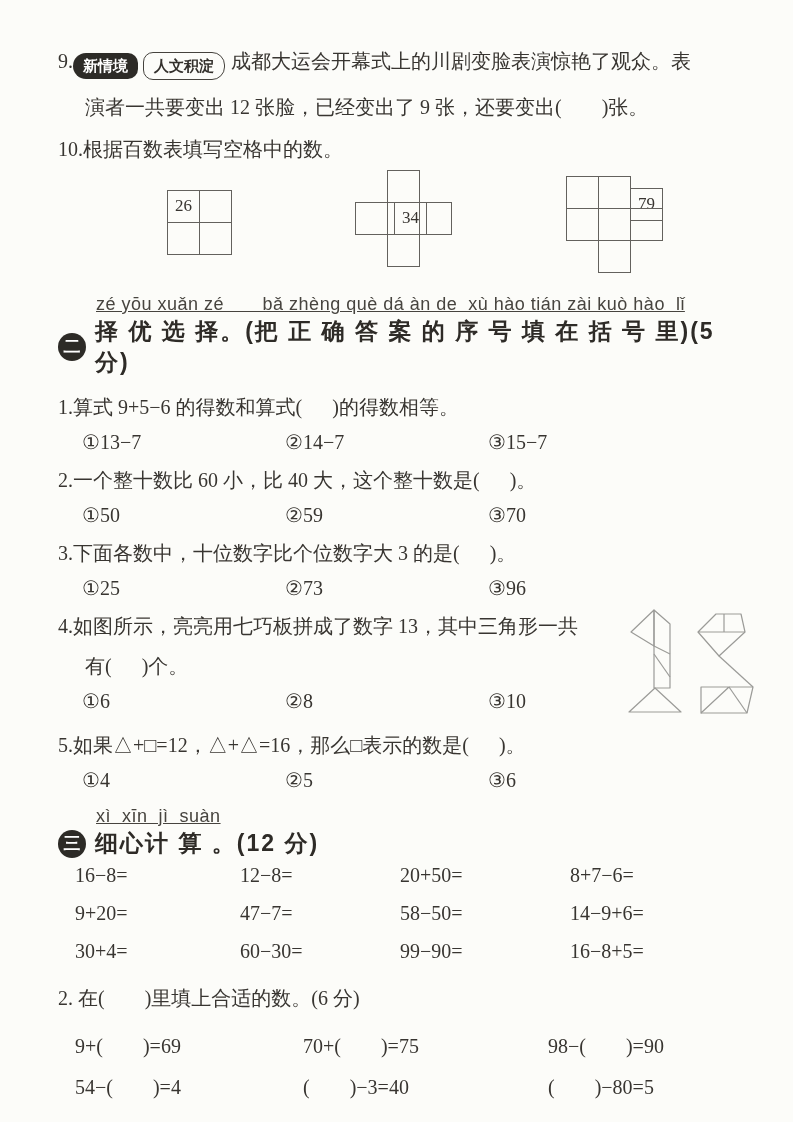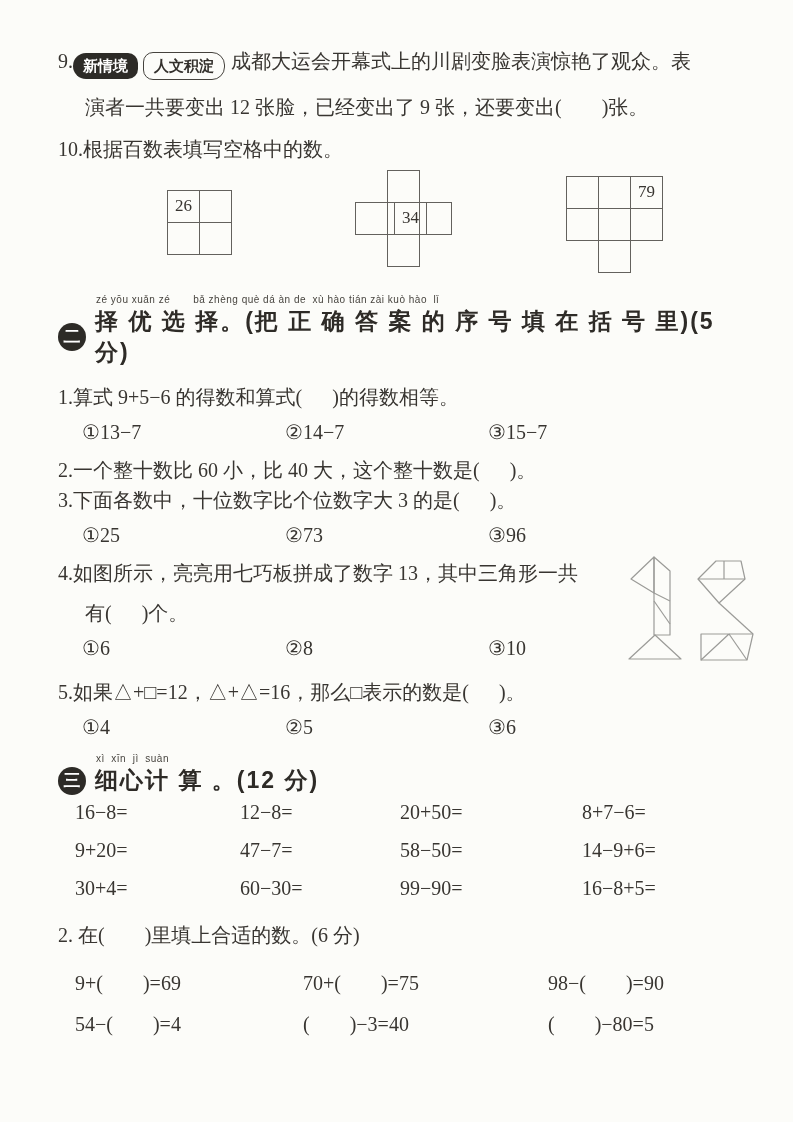--- a/index.html
+++ b/index.html
@@ -28,42 +28,42 @@
   .badge-dark { background:#2d2b27; color:#ffffff; border-radius:13px 10px 10px 13px; }
   .badge-outline { border:1.5px solid #45423d; color:#33302c; border-radius:10px 13px 13px 10px; }
 
   
   .grids-row { position:relative; height:124px; margin:6px 0 0; }
   .fig { position:absolute; }
   .cell { position:absolute; width:33px; height:33px; box-sizing:border-box;
           border:1px solid #63615d; text-align:center; font-size:17px; line-height:30px; }
 
   
-  .pinyin { font-family:"Liberation Sans", sans-serif; font-size:10px; color:#47443f;
-            letter-spacing:0.5px; white-space:pre; margin:0 0 1px 38px; }
+  .pinyin { font-family:"Liberation Sans", sans-serif; font-size:18px; color:#47443f;
+            letter-spacing:0.5px; white-space:pre; margin:0 0 1px 38px;text-decoration:underline; }
   .sec-header { display:flex; align-items:center; gap:9px;
                 font-family:"Liberation Sans", sans-serif; font-weight:bold;
                 font-size:23px; letter-spacing:2px; color:#2e2b27; }
   .num-disc { flex:0 0 auto; width:28px; height:28px; border-radius:50%;
               background:#2d2b27; color:#fff; font-size:17px; font-weight:bold;
               text-align:center; line-height:28px; letter-spacing:0; }
 
   
   .opt-row { position:relative; height:43px; }
   .opt { position:absolute; top:8px; font-size:20px; white-space:pre; }
   .opt.c1 { left:24px; } .opt.c2 { left:227px; } .opt.c3 { left:430px; }
 
   
   .q4-wrap { position:relative; }
   .q4-art { position:absolute; left:566px; top:-4px; }
 
   
   .calc-row { position:relative; height:38px; }
   .calc { position:absolute; top:5px; font-size:20px; white-space:pre; }
-  .calc.k1 { left:17px; } .calc.k2 { left:182px; } .calc.k3 { left:342px; } .calc.k4 { left:524px; }
+  .calc.k1 { left:17px; } .calc.k2 { left:182px; } .calc.k3 { left:342px; } .calc.k4 { left:512px; }
   .fill-row { position:relative; height:41px; }
   .fill { position:absolute; top:12px; font-size:20px; white-space:pre; }
   .fill.f1 { left:17px; } .fill.f2 { left:245px; } .fill.f3 { left:490px; }
 
   .footer { position:absolute; left:0; right:0; bottom:16px; text-align:center;
             font-size:15px; color:#4c4944; }
 
   .mt14 { margin-top:14px; } .mt10 { margin-top:10px; } .mt6 { margin-top:6px; } .mb10 { margin-bottom:10px; }
 </style>
 </head>
@@ -90,21 +90,21 @@
         <div class="cell" style="left:32px;top:0;"></div>
         <div class="cell" style="left:0;   top:32px;"></div>
         <div class="cell" style="left:39px;top:32px;">34</div>
         <div class="cell" style="left:64px;top:32px;"></div>
         <div class="cell" style="left:32px;top:64px;"></div>
       </div>
 
       <div class="fig" style="left:508px; top:6px; width:98px; height:98px;">
         <div class="cell" style="left:0;   top:0;"></div>
         <div class="cell" style="left:32px;top:0;"></div>
-        <div class="cell" style="left:64px;top:0;">79</div>
+        <div class="cell" style="left:64px;top:12px;">79</div>
         <div class="cell" style="left:0;   top:32px;"></div>
         <div class="cell" style="left:32px;top:32px;"></div>
         <div class="cell" style="left:64px;top:32px;"></div>
         <div class="cell" style="left:32px;top:64px;"></div>
       </div>
     </div>
 
     <div class="pinyin">zé yōu xuǎn zé       bǎ zhèng què dá àn de  xù hào tián zài kuò hào  lǐ</div>
     <div class="sec-header">
       <span class="num-disc">二</span>
@@ -112,20 +112,25 @@
     </div>
 
     <div class="qline mt14"><span>1.</span><span class="t">算式 9+5−6 的得数和算式(      )的得数相等。</span></div>
     <div class="opt-row">
       <span class="opt c1">①13−7</span>
       <span class="opt c2">②14−7</span>
       <span class="opt c3">③15−7</span>
     </div>
 
     <div class="qline"><span>2.</span><span class="t">一个整十数比 60 小，比 40 大，这个整十数是(      )。</span></div>
+    <div class="opt-row">
+      <span class="opt c1">①50</span>
+      <span class="opt c2">②59</span>
+      <span class="opt c3">③70</span>
+    </div>
 
     <div class="qline"><span>3.</span><span class="t">下面各数中，十位数字比个位数字大 3 的是(      )。</span></div>
     <div class="opt-row">
       <span class="opt c1">①25</span>
       <span class="opt c2">②73</span>
       <span class="opt c3">③96</span>
     </div>
 
     <div class="q4-wrap">
       <div class="qline"><span>4.</span><span class="t">如图所示，亮亮用七巧板拼成了数字 13，其中三角形一共</span></div>

